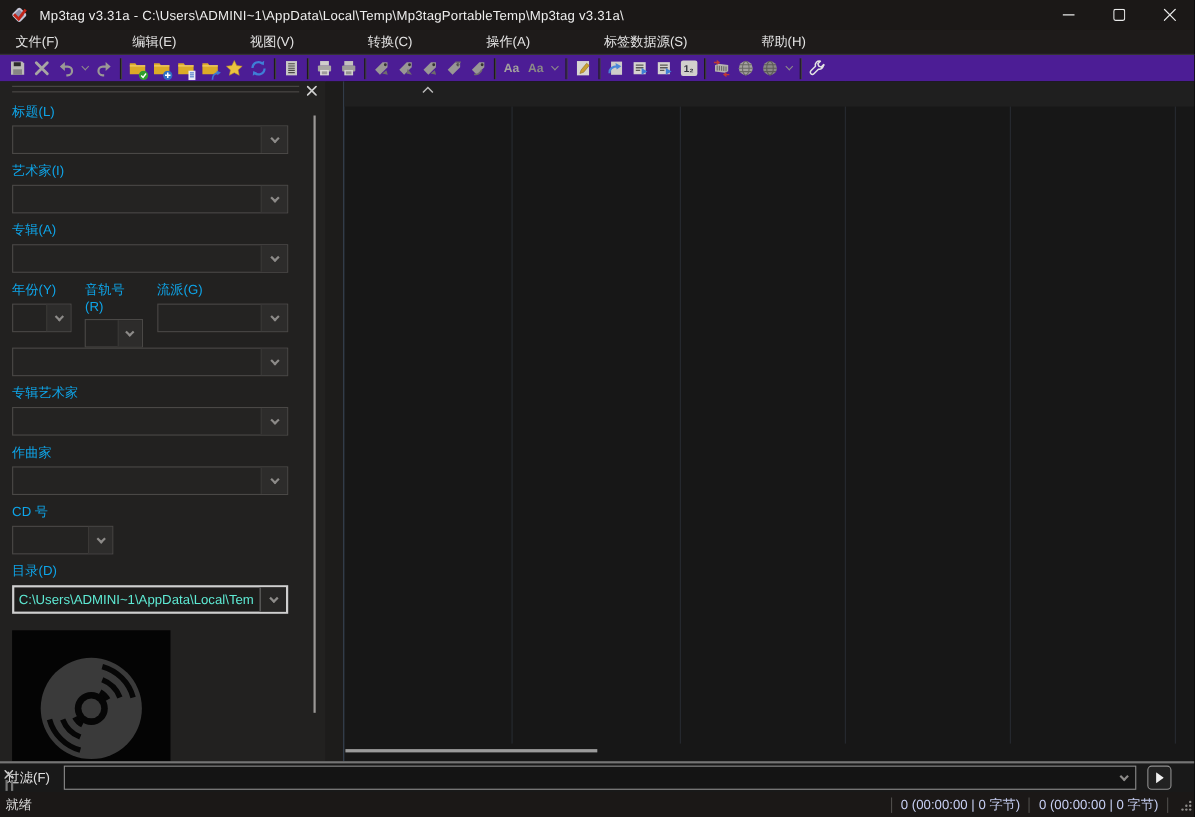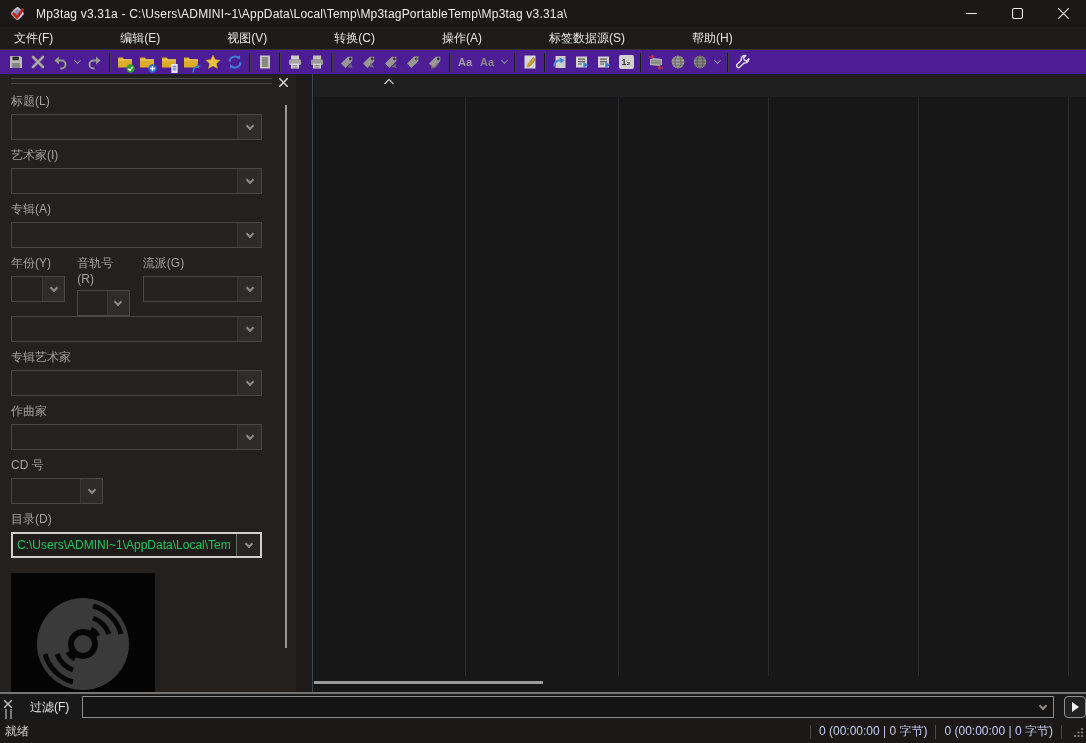--- a/index.html
+++ b/index.html
@@ -39,25 +39,25 @@
   
   .main { display:flex; height:618px; }
 
   
   .tag-panel { position:relative; width:296px; background:#222120; padding:14px 34px 0 11px; }
   .panel-grip { position:absolute; top:4px; left:11px; right:24px; height:6px;
                 border-top:1px solid #4c4a48; border-bottom:1px solid #4c4a48; }
   .panel-close { position:absolute; top:2px; right:7px; width:12px; height:12px;
                  display:flex; align-items:center; justify-content:center; }
   .panel-scrollbar { position:absolute; right:9px; top:31px; width:2px; height:543px; background:#9a9896; }
-  .f-label { margin:7px 0 4px; color:#a3a3a3; }
+  .f-label { margin:7px 0 4px; color:#0ea5e9; }
   .f-label.first { margin-top:5px; }
   .combo { position:relative; height:26px; background:#242322; border:1px solid #4a4846; }
   .combo input { position:absolute; left:0; top:0; bottom:0; right:24px; background:transparent; border:0; outline:0;
-                 color:#22c55e; font:12px "Liberation Sans","DejaVu Sans",sans-serif; padding:0 4px; }
+                 color:#5eead4; font:12px "Liberation Sans","DejaVu Sans",sans-serif; padding:0 4px; }
   .combo-arrow { position:absolute; right:0; top:0; bottom:0; width:24px; background:#2d2c2b;
                  display:flex; align-items:center; justify-content:center; border-left:1px solid #3a3836; }
   .combo.focused { border:2px solid #cfcfcf; background:#1d1c1b; }
   .combo.focused .combo-arrow { background:#262524; border-left:1px solid #6a6a6a; }
   .trio { display:flex; }
   .trio .cell { display:flex; flex-direction:column; }
   .albumart { margin-top:15px; width:144px; height:142px; background:#040404;
               display:flex; align-items:center; justify-content:center; }
   .albumart svg { width:96px; height:96px; }
 
@@ -78,21 +78,21 @@
   .grid-line { position:absolute; top:0; bottom:16px; width:1px; background:#272b31; z-index:1; }
   .gl-1{left:152px} .gl-2{left:305px} .gl-3{left:455px} .gl-4{left:605px} .gl-5{left:755px}
   .hscroll-thumb { position:absolute; left:1px; bottom:8px; width:229px; height:3px; background:#9b9b9b; z-index:2; }
 
   
   .filterbar { position:relative; height:28px; background:#191919; border-top:2px solid #757575;
                display:flex; align-items:center; }
   .filter-close { position:absolute; left:4px; top:3px; width:10px; height:10px; }
   .filter-grip { position:absolute; left:5px; top:15px; width:7px; height:10px;
                  border-left:2px solid #787878; border-right:2px solid #787878; }
-  .filter-label { margin-left:30px; color:#e2e2e2; white-space:nowrap; }
+  .filter-label { margin-left:6px; color:#e2e2e2; white-space:nowrap; }
   .filter-combo { margin-left:13px; width:975px; height:22px; background:#141414; border:1px solid #8c8c8c; position:relative; }
   .filter-combo input { position:absolute; left:0; top:0; bottom:0; right:22px; background:transparent; border:0; outline:0;
                         color:#eee; font:12px "Liberation Sans","DejaVu Sans",sans-serif; padding:0 5px; }
   .filter-combo .combo-arrow { width:20px; background:transparent; border-left:none; }
   .filter-run { margin-left:10px; width:22px; height:22px; border:1px solid #8f8f8f; border-radius:4px;
                 background:#212121; display:flex; align-items:center; justify-content:center; }
 
   
   .statusbar { height:23px; display:flex; align-items:center; background:#1b1817; padding:0 2px 0 5px; }
   .status-ready { color:#d6d6d6; }

